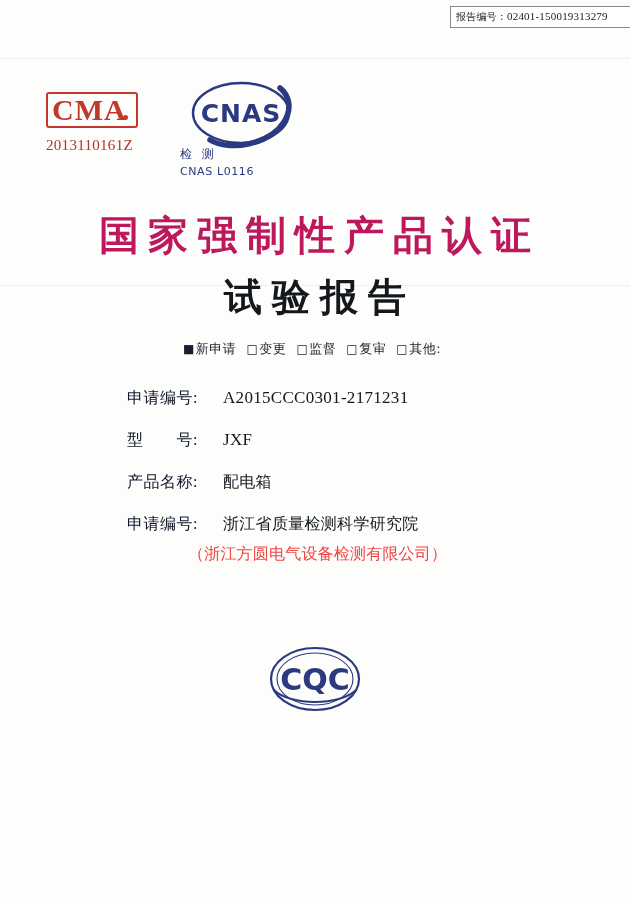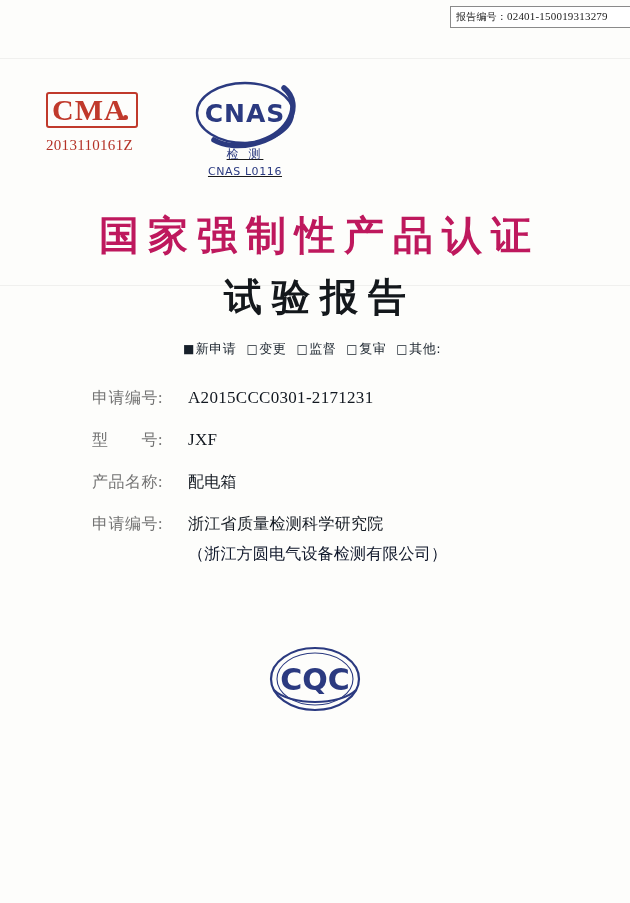--- a/index.html
+++ b/index.html
@@ -98,22 +98,20 @@
     letter-spacing: 0.3px;
     text-align: left;
   }
 
   
   .cnas {
     position: absolute;
     left: 180px;
     top: 0px;
     width: 130px;
-    text-align: center;
-    text-decoration: underline;
   }
   .cnas-sub {
     font-family: "DejaVu Sans", sans-serif;
     font-size: 12px;
     color: #2b3a80;
     letter-spacing: 3px;
     margin-top: -10px;
   }
   .cnas-id {
     font-family: "DejaVu Sans", sans-serif;
@@ -183,45 +181,46 @@
     font-family: "DejaVu Sans", sans-serif;
   }
   .field {
     display: flex;
     align-items: baseline;
     margin-bottom: 21px;
   }
   .field .flabel {
     font-family: Liberation Serif, serif;
     font-size: 16px;
-    color: #737373;
+    color: #0f172a;
     width: 96px;
     flex: 0 0 96px;
     letter-spacing: 0.5px;
+    margin-left: 35px;
   }
   .field .flabel.spaced {
     letter-spacing: 0.5px;
   }
   .field .fvalue {
     font-family: "Liberation Serif", serif;
     font-size: 17px;
     color: #121820;
     letter-spacing: 0.3px;
   }
   .field .fvalue.cn {
     font-family: "DejaVu Serif", serif;
     font-size: 16px;
   }
   .field-second-line {
     margin-left: 96px;
     margin-top: -12px;
     margin-bottom: 20px;
     font-family: "DejaVu Serif", serif;
     font-size: 16px;
-    color: #0f172a;
+    color: #ef4444;
     letter-spacing: 0.2px;
   }
 
   
   .cqc {
     position: absolute;
     top: 640px;
     left: 0;
     width: 630px;
     text-align: center;

